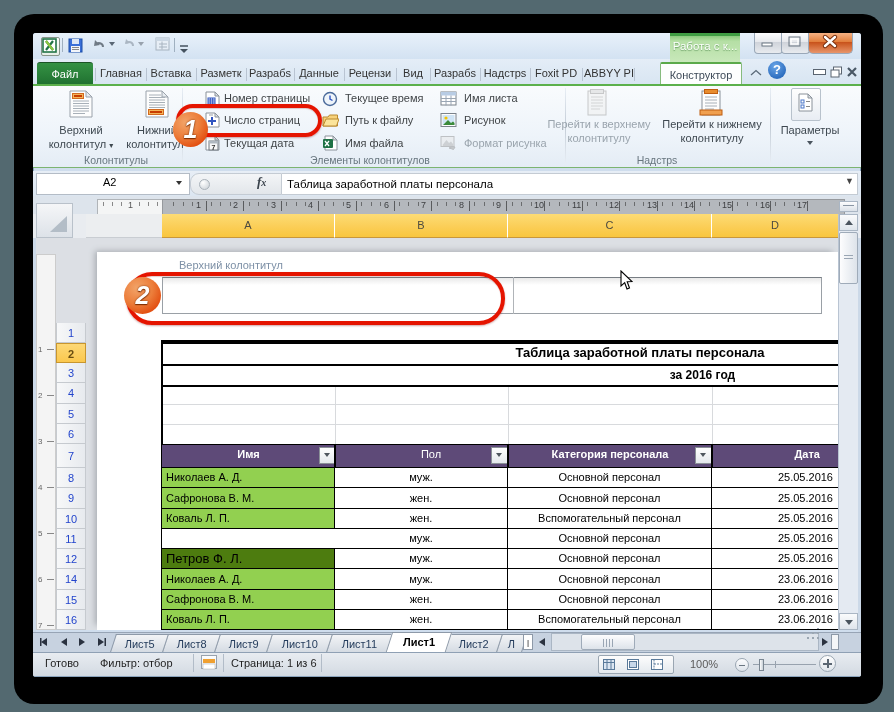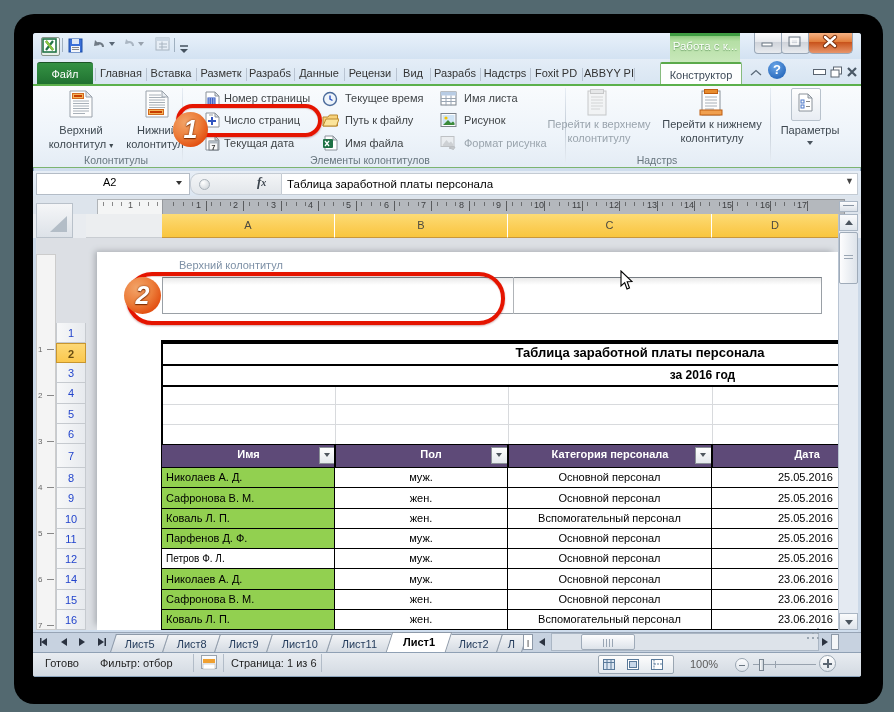--- a/index.html
+++ b/index.html
@@ -403,21 +403,21 @@
   <div class="abs" style="left:129px;top:130px;width:796px;text-align:center;font-size:12px;font-weight:bold;color:#000;"><span style="margin-left:285px;">за 2016 год</span></div>
   <div class="abs" style="left:129px;top:149px;width:676px;height:57px;background:#fff;"></div>
   <div class="abs" style="left:129px;top:166px;width:676px;height:1px;background:#d8dadd;"></div>
   <div class="abs" style="left:129px;top:186px;width:676px;height:1px;background:#d8dadd;"></div>
   <div class="abs" style="left:302px;top:149px;width:1px;height:57px;background:#d8dadd;"></div>
   <div class="abs" style="left:475px;top:149px;width:1px;height:57px;background:#d8dadd;"></div>
   <div class="abs" style="left:679px;top:149px;width:1px;height:57px;background:#d8dadd;"></div>
   <div class="abs" style="left:128px;top:102px;width:2px;height:290px;background:#000;"></div>
   <div class="abs" style="left:129px;top:206px;width:676px;height:24px;background:#5e4a78;border-top:1px solid #000;border-bottom:1px solid #000;box-sizing:border-box;"></div>
   <div class="abs" style="left:129px;top:210px;width:173px;text-align:center;font-size:11px;font-weight:bold;color:#fff;">Имя</div>
-  <div class="abs" style="left:302px;top:210px;width:192px;text-align:center;font-size:11px;font-weight:bold;color:#fff;">Пол</div>
+  <div class="abs" style="left:302px;top:210px;width:192px;text-align:center;font-size:11px;font-weight:normal;color:#fff;">Пол</div>
   <div class="abs" style="left:475px;top:210px;width:204px;text-align:center;font-size:11px;font-weight:bold;color:#fff;">Категория персонала</div>
   <div class="abs" style="left:679px;top:210px;width:126px;text-align:right;font-size:11px;font-weight:bold;color:#fff;"><span style="margin-right:18px;">Дата</span></div>
   <div class="abs" style="left:286px;top:209px;width:17px;height:17px;background:linear-gradient(#fefefe,#e4e8ec);border:1px solid #8a9097;box-sizing:border-box;"></div>
   <div class="abs" style="left:291px;top:215px;width:0;height:0;border-left:3.5px solid transparent;border-right:3.5px solid transparent;border-top:4.5px solid #4f565e;"></div>
   <div class="abs" style="left:458px;top:209px;width:17px;height:17px;background:linear-gradient(#fefefe,#e4e8ec);border:1px solid #8a9097;box-sizing:border-box;"></div>
   <div class="abs" style="left:463px;top:215px;width:0;height:0;border-left:3.5px solid transparent;border-right:3.5px solid transparent;border-top:4.5px solid #4f565e;"></div>
   <div class="abs" style="left:662px;top:209px;width:17px;height:17px;background:linear-gradient(#fefefe,#e4e8ec);border:1px solid #8a9097;box-sizing:border-box;"></div>
   <div class="abs" style="left:667px;top:215px;width:0;height:0;border-left:3.5px solid transparent;border-right:3.5px solid transparent;border-top:4.5px solid #4f565e;"></div>
   <div class="abs" style="left:301px;top:207px;width:2px;height:22px;background:#000;"></div>
   <div class="abs" style="left:474px;top:207px;width:2px;height:22px;background:#000;"></div>
@@ -431,26 +431,25 @@
   <div class="abs" style="left:129px;top:250px;width:173px;height:20px;background:#92d050;border-right:1px solid #000;box-sizing:border-box;font-size:11px;line-height:20px;color:#000;"><span style="margin-left:4px;">Сафронова В. М.</span></div>
   <div class="abs" style="left:302px;top:250px;width:173px;height:20px;border-right:1px solid #000;box-sizing:border-box;text-align:center;font-size:11px;line-height:20px;color:#000;">жен.</div>
   <div class="abs" style="left:475px;top:250px;width:204px;height:20px;border-right:1px solid #000;box-sizing:border-box;text-align:center;font-size:11px;line-height:20px;color:#000;">Основной персонал</div>
   <div class="abs" style="left:679px;top:250px;width:121px;height:20px;text-align:right;font-size:11px;line-height:20px;color:#000;">25.05.2016</div>
   <div class="abs" style="left:129px;top:271px;width:676px;height:20px;background:#fff;border-bottom:1px solid #000;box-sizing:border-box;"></div>
   <div class="abs" style="left:129px;top:271px;width:173px;height:19px;background:#92d050;border-right:1px solid #000;box-sizing:border-box;font-size:11px;line-height:19px;color:#000;"><span style="margin-left:4px;">Коваль Л. П.</span></div>
   <div class="abs" style="left:302px;top:271px;width:173px;height:19px;border-right:1px solid #000;box-sizing:border-box;text-align:center;font-size:11px;line-height:19px;color:#000;">жен.</div>
   <div class="abs" style="left:475px;top:271px;width:204px;height:19px;border-right:1px solid #000;box-sizing:border-box;text-align:center;font-size:11px;line-height:19px;color:#000;">Вспомогательный персонал</div>
   <div class="abs" style="left:679px;top:271px;width:121px;height:19px;text-align:right;font-size:11px;line-height:19px;color:#000;">25.05.2016</div>
   <div class="abs" style="left:129px;top:291px;width:676px;height:20px;background:#fff;border-bottom:1px solid #000;box-sizing:border-box;"></div>
-  <div class="abs" style="left:129px;top:291px;width:173px;height:19px;background:#92d050;border-right:1px solid #000;box-sizing:border-box;font-size:11px;line-height:19px;color:#000;"><span style="margin-left:4px;">Парфенов Д. Ф.</span></div>
   <div class="abs" style="left:302px;top:291px;width:173px;height:19px;border-right:1px solid #000;box-sizing:border-box;text-align:center;font-size:11px;line-height:19px;color:#000;">муж.</div>
   <div class="abs" style="left:475px;top:291px;width:204px;height:19px;border-right:1px solid #000;box-sizing:border-box;text-align:center;font-size:11px;line-height:19px;color:#000;">Основной персонал</div>
   <div class="abs" style="left:679px;top:291px;width:121px;height:19px;text-align:right;font-size:11px;line-height:19px;color:#000;">25.05.2016</div>
   <div class="abs" style="left:129px;top:311px;width:676px;height:20px;background:#fff;border-bottom:1px solid #000;box-sizing:border-box;"></div>
-  <div class="abs" style="left:129px;top:311px;width:173px;height:19px;background:#ffffff;border-right:1px solid #000;box-sizing:border-box;font-size:10px;line-height:19px;color:#000;"><span style="margin-left:4px;">Петров Ф. Л.</span></div>
+  <div class="abs" style="left:129px;top:311px;width:173px;height:19px;background:#4d7c0f;border-right:1px solid #000;box-sizing:border-box;font-size:13px;line-height:19px;color:#000;"><span style="margin-left:4px;">Петров Ф. Л.</span></div>
   <div class="abs" style="left:302px;top:311px;width:173px;height:19px;border-right:1px solid #000;box-sizing:border-box;text-align:center;font-size:11px;line-height:19px;color:#000;">муж.</div>
   <div class="abs" style="left:475px;top:311px;width:204px;height:19px;border-right:1px solid #000;box-sizing:border-box;text-align:center;font-size:11px;line-height:19px;color:#000;">Основной персонал</div>
   <div class="abs" style="left:679px;top:311px;width:121px;height:19px;text-align:right;font-size:11px;line-height:19px;color:#000;">25.05.2016</div>
   <div class="abs" style="left:129px;top:331px;width:676px;height:21px;background:#fff;border-bottom:1px solid #000;box-sizing:border-box;"></div>
   <div class="abs" style="left:129px;top:331px;width:173px;height:20px;background:#92d050;border-right:1px solid #000;box-sizing:border-box;font-size:11px;line-height:20px;color:#000;"><span style="margin-left:4px;">Николаев А. Д.</span></div>
   <div class="abs" style="left:302px;top:331px;width:173px;height:20px;border-right:1px solid #000;box-sizing:border-box;text-align:center;font-size:11px;line-height:20px;color:#000;">муж.</div>
   <div class="abs" style="left:475px;top:331px;width:204px;height:20px;border-right:1px solid #000;box-sizing:border-box;text-align:center;font-size:11px;line-height:20px;color:#000;">Основной персонал</div>
   <div class="abs" style="left:679px;top:331px;width:121px;height:20px;text-align:right;font-size:11px;line-height:20px;color:#000;">23.06.2016</div>
   <div class="abs" style="left:129px;top:352px;width:676px;height:20px;background:#fff;border-bottom:1px solid #000;box-sizing:border-box;"></div>
   <div class="abs" style="left:129px;top:352px;width:173px;height:19px;background:#92d050;border-right:1px solid #000;box-sizing:border-box;font-size:11px;line-height:19px;color:#000;"><span style="margin-left:4px;">Сафронова В. М.</span></div>

